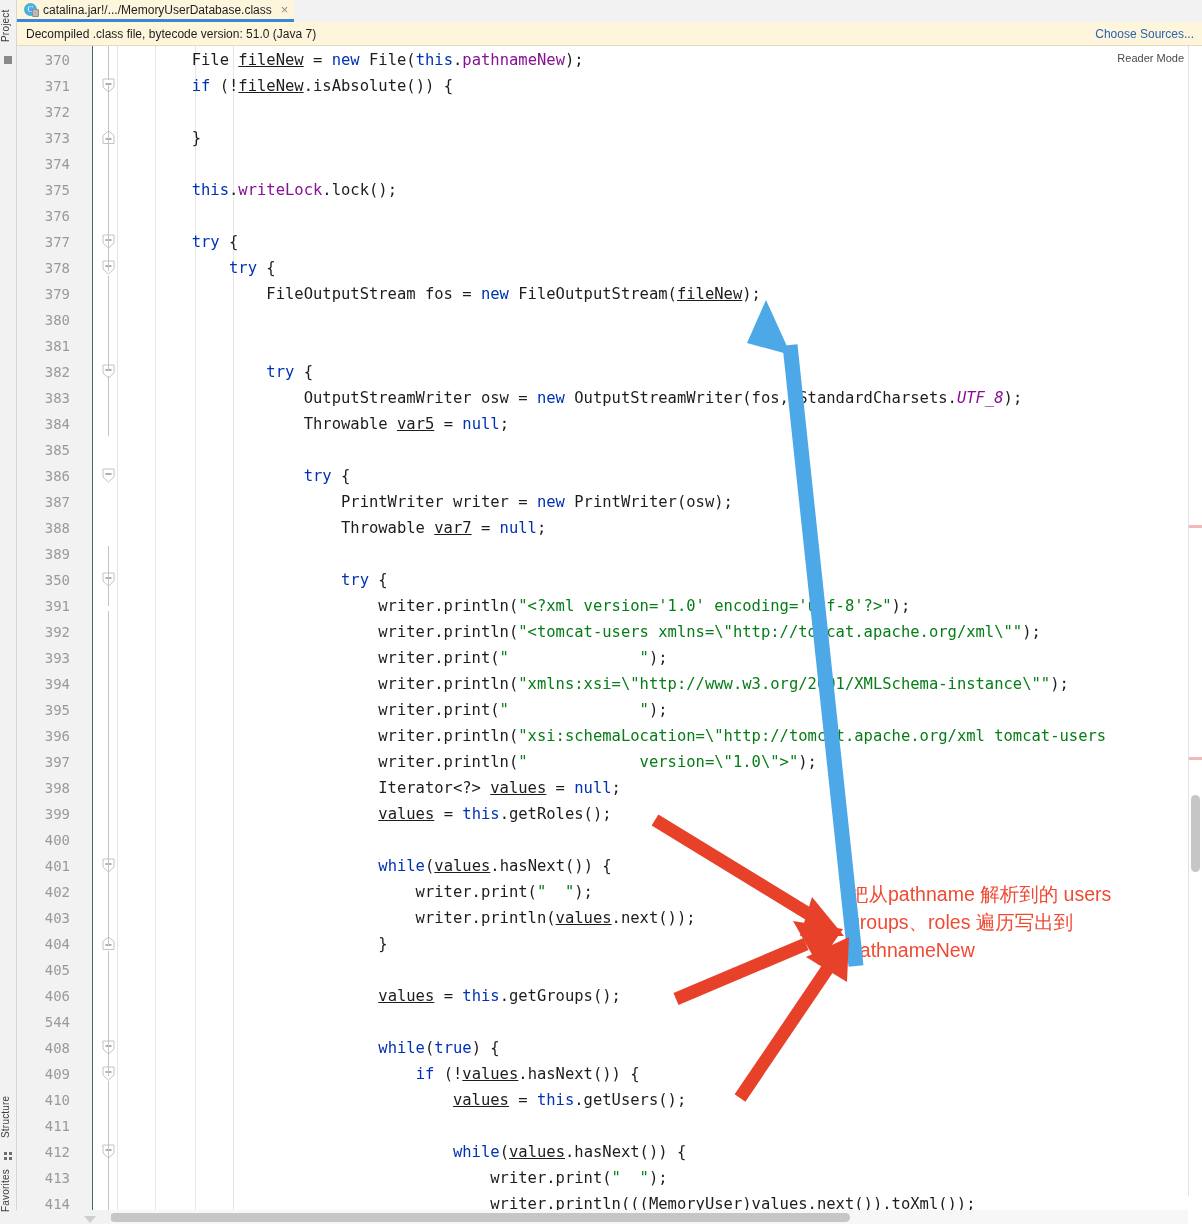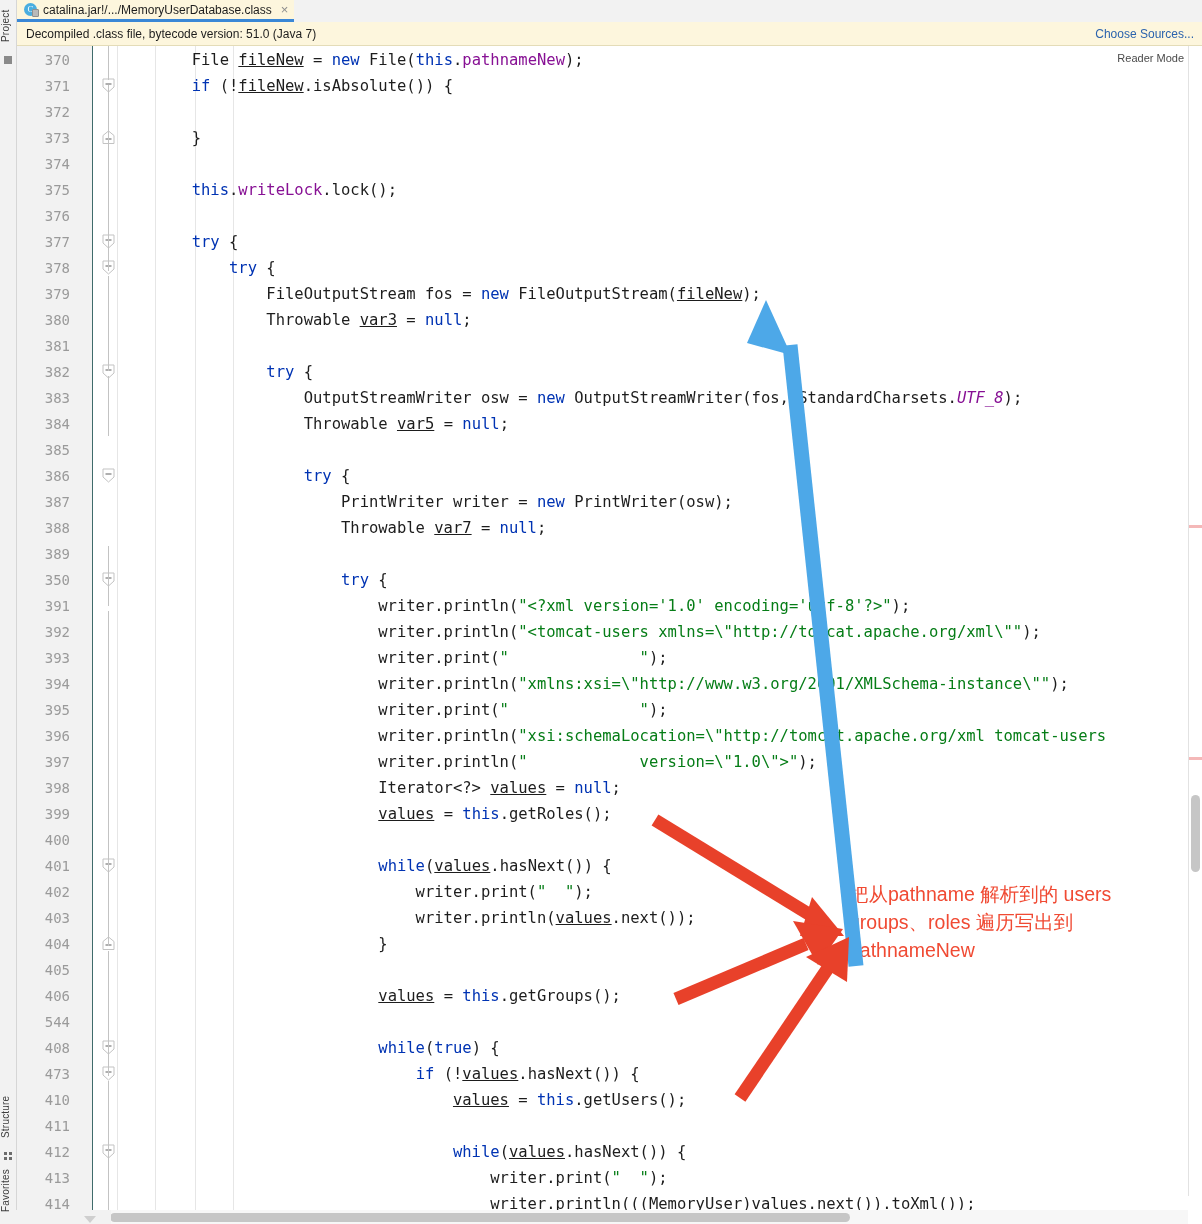--- a/index.html
+++ b/index.html
@@ -332,21 +332,21 @@
       <div class="lnum" style="top: 755px; margin-left: 20px;">399</div>
       <div class="lnum" style="top: 781px;">400</div>
       <div class="lnum" style="top: 807px;">401</div>
       <div class="lnum" style="top: 833px;">402</div>
       <div class="lnum" style="top: 859px;">403</div>
       <div class="lnum" style="top: 885px;">404</div>
       <div class="lnum" style="top: 911px;">405</div>
       <div class="lnum" style="top: 937px;">406</div>
       <div class="lnum" style="top: 963px;">544</div>
       <div class="lnum" style="top: 989px;">408</div>
-      <div class="lnum" style="top: 1015px;">473</div>
+      <div class="lnum" style="top: 1015px;">409</div>
       <div class="lnum" style="top: 1041px;">410</div>
       <div class="lnum" style="top: 1067px;">411</div>
       <div class="lnum" style="top: 1093px;">412</div>
       <div class="lnum" style="top: 1119px;">413</div>
       <div class="lnum" style="top: 1145px;">414</div>
       <div class="lnum" style="top: 1171px;">415</div>
     </div>
   <div id="foldmarks"></div>
   <div id="codearea">
       <div class="indent-guide" style="left: 0px;"></div>
@@ -355,21 +355,20 @@
       <div class="indent-guide" style="left: 116px;"></div>
       <div class="cline" style="top: 1px;">        File <u class="lv">fileNew</u> = <span class="kw">new</span> File(<span class="kw">this</span>.<span class="fld">pathnameNew</span>);</div>
       <div class="cline" style="top: 27px;">        <span class="kw">if</span> (!<u class="lv">fileNew</u>.isAbsolute()) {</div>
       <div class="cline" style="top: 79px;">        }</div>
       <div class="cline" style="top: 105px;"></div>
       <div class="cline" style="top: 131px;">        <span class="kw">this</span>.<span class="fld">writeLock</span>.lock();</div>
       <div class="cline" style="top: 157px;"></div>
       <div class="cline" style="top: 183px;">        <span class="kw">try</span> {</div>
       <div class="cline" style="top: 209px;">            <span class="kw">try</span> {</div>
       <div class="cline" style="top: 235px;">                FileOutputStream fos = <span class="kw">new</span> FileOutputStream(<u class="lv">fileNew</u>);</div>
-      <div class="cline" style="top: 261px;">                Throwable <u class="lv">var3</u> = <span class="kw">null</span>;</div>
       <div class="cline" style="top: 287px;"></div>
       <div class="cline" style="top: 313px;">                <span class="kw">try</span> {</div>
       <div class="cline" style="top: 339px;">                    OutputStreamWriter osw = <span class="kw">new</span> OutputStreamWriter(fos, StandardCharsets.<span class="statfld">UTF_8</span>);</div>
       <div class="cline" style="top: 365px;">                    Throwable <u class="lv">var5</u> = <span class="kw">null</span>;</div>
       <div class="cline" style="top: 391px;"></div>
       <div class="cline" style="top: 417px;">                    <span class="kw">try</span> {</div>
       <div class="cline" style="top: 443px;">                        PrintWriter writer = <span class="kw">new</span> PrintWriter(osw);</div>
       <div class="cline" style="top: 469px;">                        Throwable <u class="lv">var7</u> = <span class="kw">null</span>;</div>
       <div class="cline" style="top: 495px;"></div>
       <div class="cline" style="top: 521px;">                        <span class="kw">try</span> {</div>

